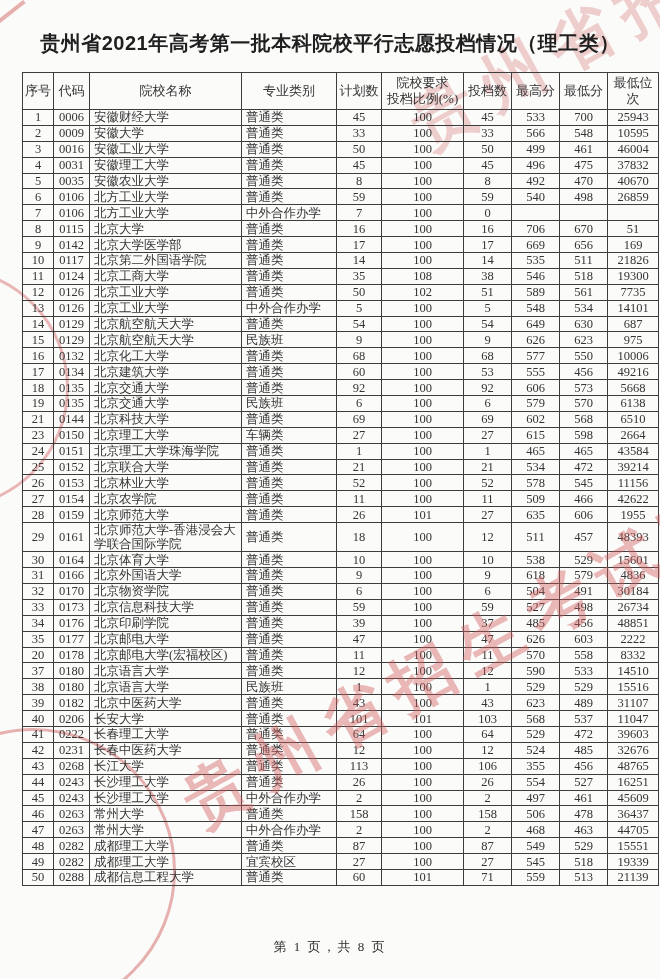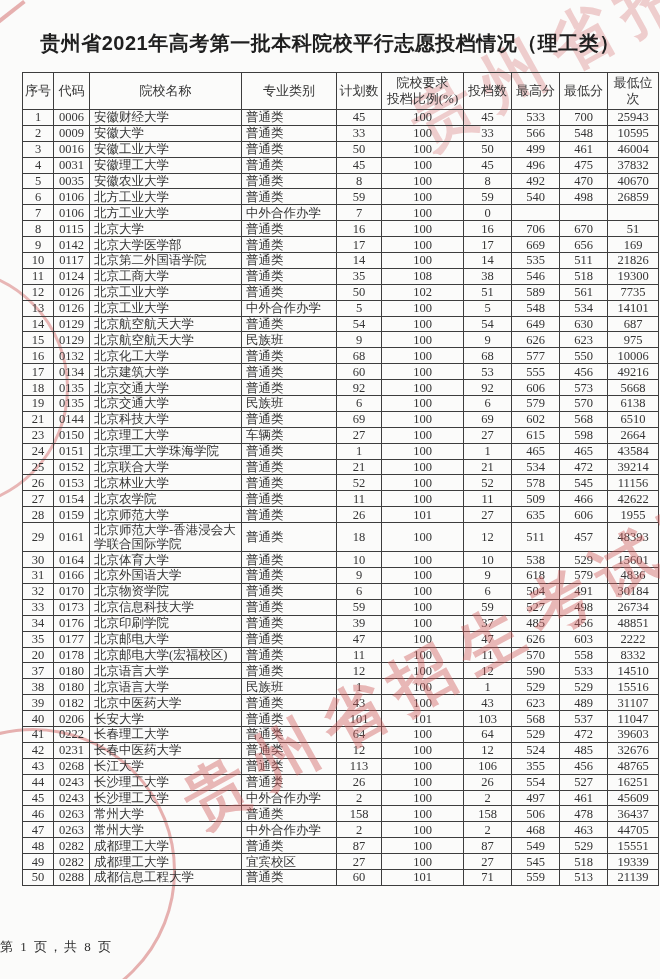--- a/index.html
+++ b/index.html
@@ -65,20 +65,21 @@
     padding-left:4px;
   }
   .c0{width:31px}.c1{width:36px}.c2{width:152px}.c3{width:95px}.c4{width:45px}
   .c5{width:82px}.c6{width:48px}.c7{width:48px}.c8{width:48px}.c9{width:51px}
   
   #footer{
     position:absolute;
     top:938px;
     left:0;
     width:660px;
+    text-align:center;
     font-size:13px;
     color:#2e2e2e;
     letter-spacing:2px;
   }
   
   .wm{
     position:absolute;
     white-space:nowrap;
     font-weight:bold;
     font-size:64px;

